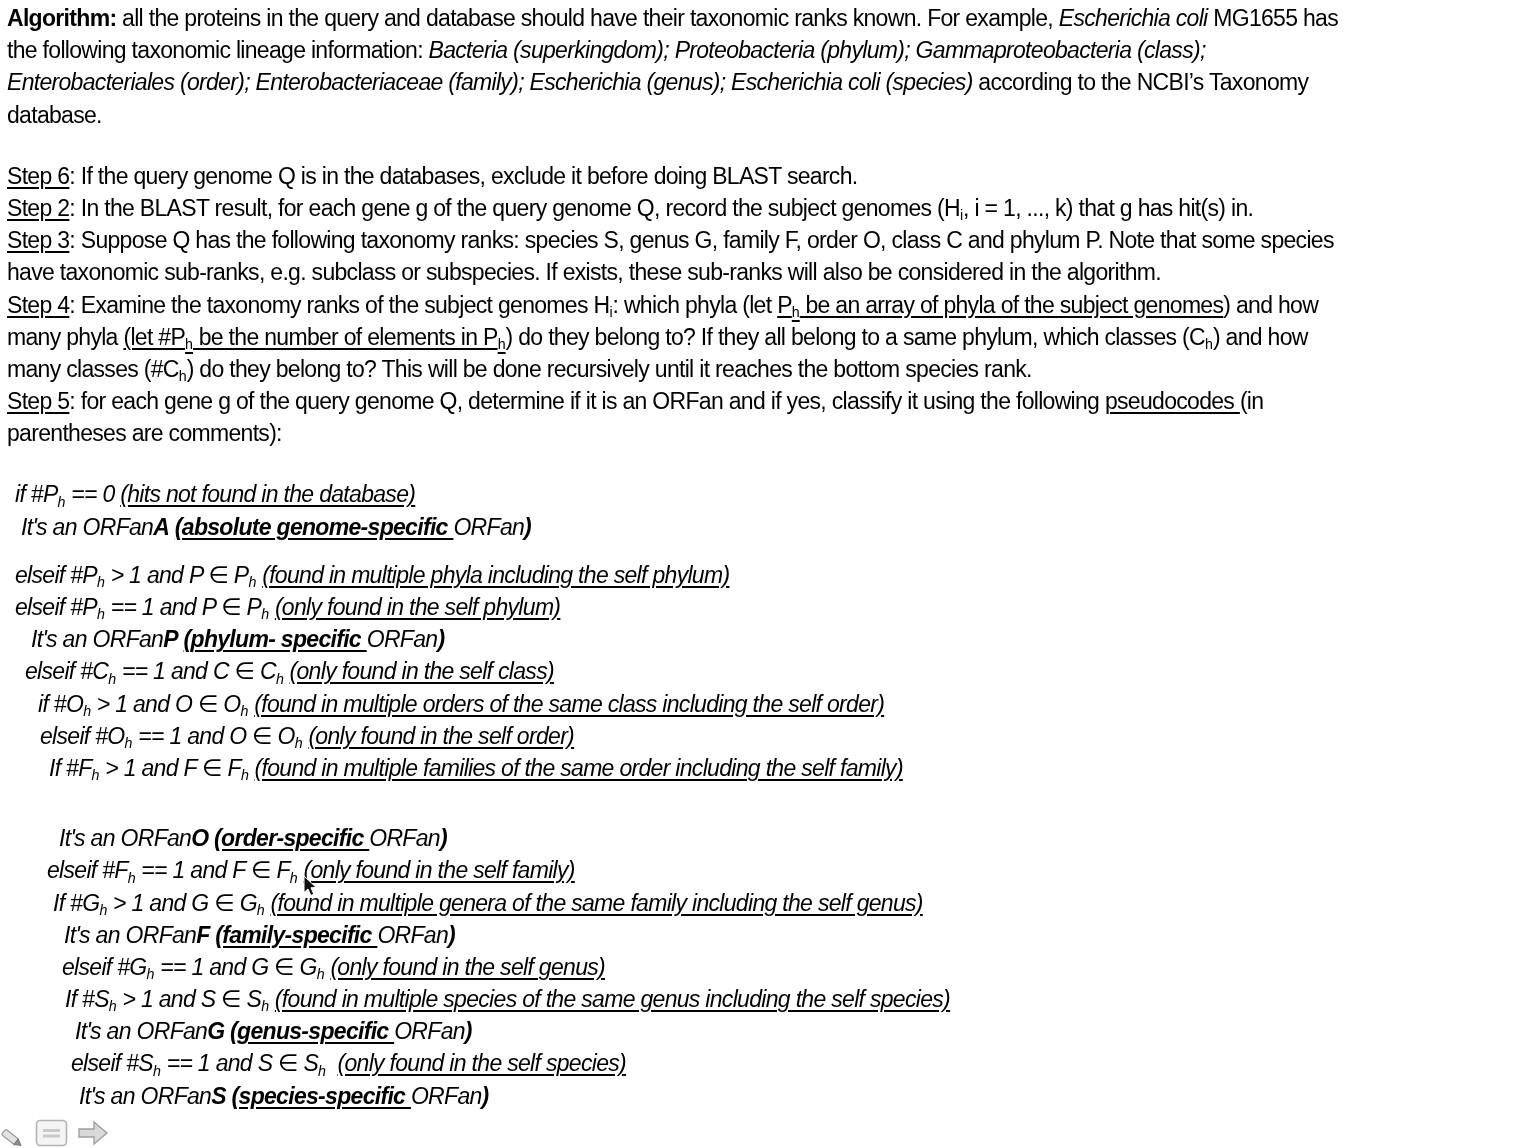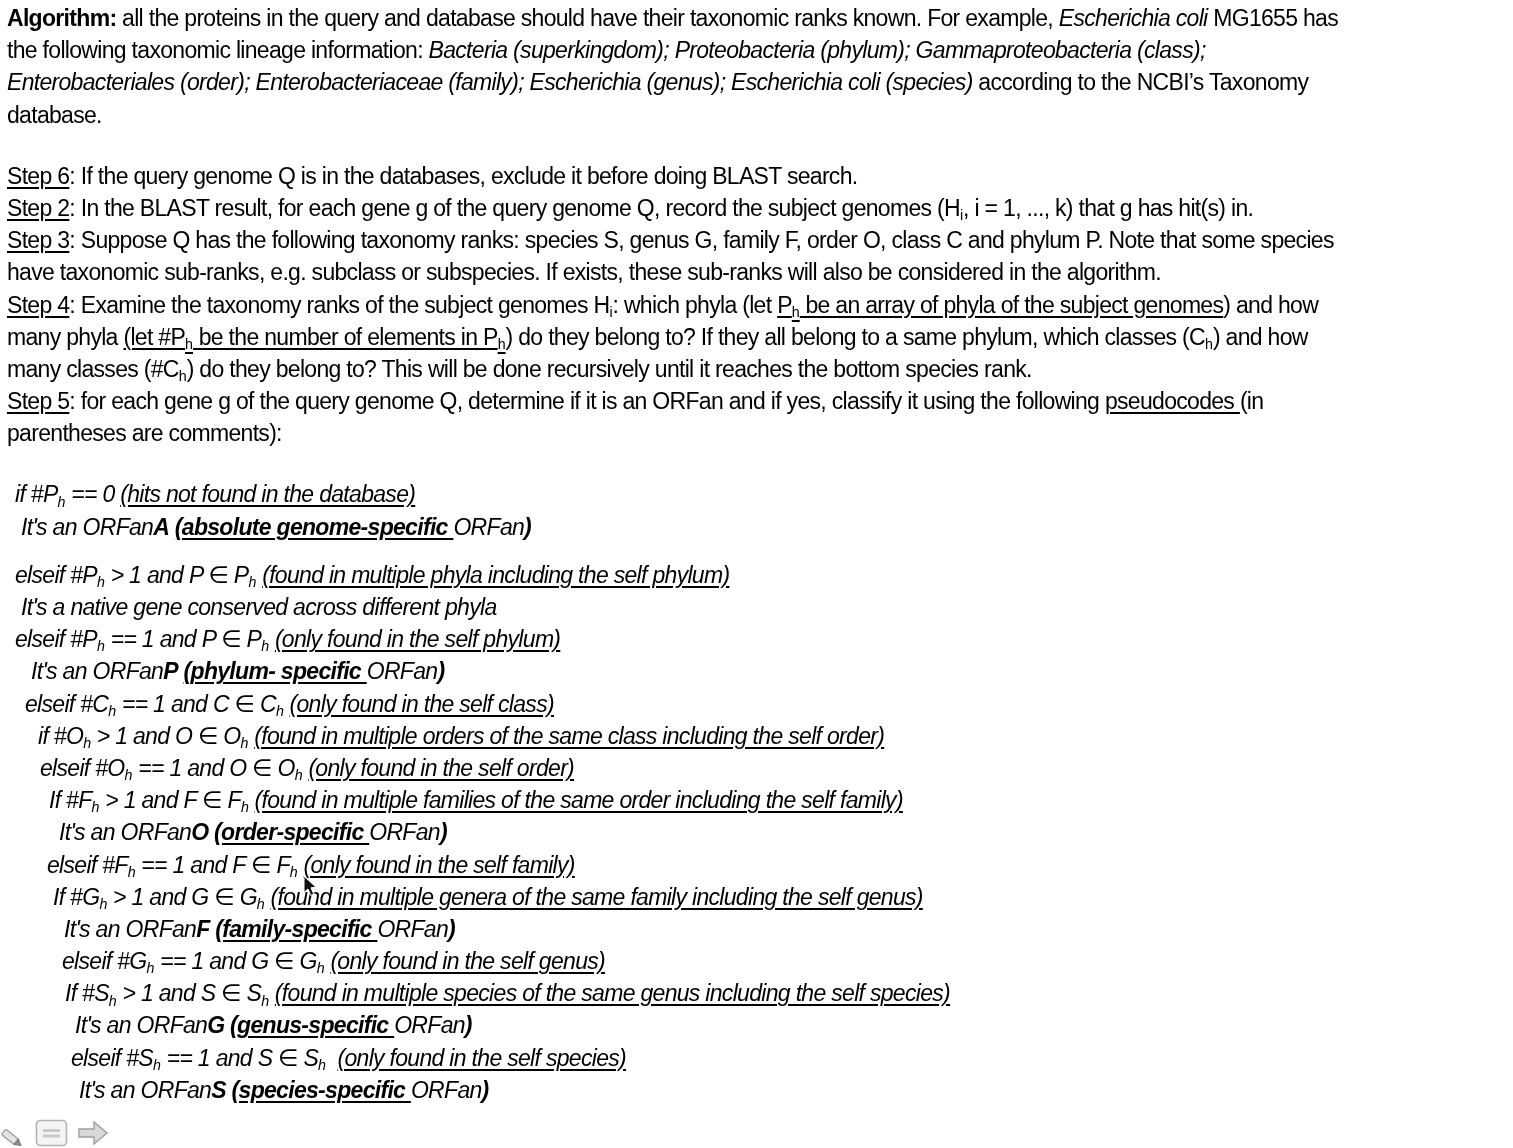--- a/index.html
+++ b/index.html
@@ -50,28 +50,27 @@
       <div class="line"><span class="">many phyla </span><span class="u">(let #P</span><span class="u sub">h</span><span class="u"> be the number of elements in P</span><span class="u sub">h</span><span class="">) do they belong to? If they all belong to a same phylum, which classes (C</span><span class="sub">h</span><span class="">) and how</span></div>
       <div class="line"><span class="">many classes (#C</span><span class="sub">h</span><span class="">) do they belong to? This will be done recursively until it reaches the bottom species rank.</span></div>
       <div class="line"><span class="u">Step 5</span><span class="">: for each gene g of the query genome Q, determine if it is an ORFan and if yes, classify it using the following </span><span class="u">pseudocodes </span><span class="">(in</span></div>
       <div class="line"><span class="">parentheses are comments):</span></div>
     </div>
   <div class="spacer"></div>
   <div class="para pseudo">
       <div class="line" style="padding-left: 8px;"><span class="">if #P</span><span class="sub">h</span><span class=""> == 0 </span><span class="u">(hits not found in the database)</span></div>
       <div class="line" style="padding-left: 14px;"><span class="">It's an ORFan</span><span class="b">A</span><span class=""> </span><span class="b u">(absolute genome-specific </span><span class="">ORFan</span><span class="b">)</span></div>
       <div class="line" style="padding-left: 8px; margin-top: 16px;"><span class="">elseif #P</span><span class="sub">h</span><span class=""> &gt; 1 and P </span><span class="m">∈</span><span class=""> P</span><span class="sub">h</span><span class=""> </span><span class="u">(found in multiple phyla including the self phylum)</span></div>
-      <div class="line" style="padding-left: 14px;"><span class="">It's a native gene conserved across different phyla</span></div>
       <div class="line" style="padding-left: 8px;"><span class="">elseif #P</span><span class="sub">h</span><span class=""> == 1 and P </span><span class="m">∈</span><span class=""> P</span><span class="sub">h</span><span class=""> </span><span class="u">(only found in the self phylum)</span></div>
       <div class="line" style="padding-left: 24px;"><span class="">It's an ORFan</span><span class="b">P</span><span class=""> </span><span class="b u">(phylum- specific </span><span class="">ORFan</span><span class="b">)</span></div>
       <div class="line" style="padding-left: 18px;"><span class="">elseif #C</span><span class="sub">h</span><span class=""> == 1 and C </span><span class="m">∈</span><span class=""> C</span><span class="sub">h</span><span class=""> </span><span class="u">(only found in the self class)</span></div>
       <div class="line" style="padding-left: 31px;"><span class="">if #O</span><span class="sub">h</span><span class=""> &gt; 1 and O </span><span class="m">∈</span><span class=""> O</span><span class="sub">h</span><span class=""> </span><span class="u">(found in multiple orders of the same class including the self order)</span></div>
       <div class="line" style="padding-left: 33px;"><span class="">elseif #O</span><span class="sub">h</span><span class=""> == 1 and O </span><span class="m">∈</span><span class=""> O</span><span class="sub">h</span><span class=""> </span><span class="u">(only found in the self order)</span></div>
       <div class="line" style="padding-left: 42px;"><span class="">If #F</span><span class="sub">h</span><span class=""> &gt; 1 and F </span><span class="m">∈</span><span class=""> F</span><span class="sub">h</span><span class=""> </span><span class="u">(found in multiple families of the same order including the self family)</span></div>
-      <div class="line" style="padding-left: 52px;"><span class="">It's an ORFan</span><span class="b">O</span><span class=""> </span><span class="b u">(order-specific </span><span class="">ORFan</span><span class="b">)</span></div>
+      <div class="line" style="padding-left: 52px; margin-top: 38px;"><span class="">It's an ORFan</span><span class="b">O</span><span class=""> </span><span class="b u">(order-specific </span><span class="">ORFan</span><span class="b">)</span></div>
       <div class="line" style="padding-left: 40px;"><span class="">elseif #F</span><span class="sub">h</span><span class=""> == 1 and F </span><span class="m">∈</span><span class=""> F</span><span class="sub">h</span><span class=""> </span><span class="u">(only found in the self family)</span></div>
       <div class="line" style="padding-left: 46px;"><span class="">If #G</span><span class="sub">h</span><span class=""> &gt; 1 and G </span><span class="m">∈</span><span class=""> G</span><span class="sub">h</span><span class=""> </span><span class="u">(found in multiple genera of the same family including the self genus)</span></div>
       <div class="line" style="padding-left: 57px;"><span class="">It's an ORFan</span><span class="b">F</span><span class=""> </span><span class="b u">(family-specific </span><span class="">ORFan</span><span class="b">)</span></div>
       <div class="line" style="padding-left: 55px;"><span class="">elseif #G</span><span class="sub">h</span><span class=""> == 1 and G </span><span class="m">∈</span><span class=""> G</span><span class="sub">h</span><span class=""> </span><span class="u">(only found in the self genus)</span></div>
       <div class="line" style="padding-left: 58px;"><span class="">If #S</span><span class="sub">h</span><span class=""> &gt; 1 and S </span><span class="m">∈</span><span class=""> S</span><span class="sub">h</span><span class=""> </span><span class="u">(found in multiple species of the same genus including the self species)</span></div>
       <div class="line" style="padding-left: 68px;"><span class="">It's an ORFan</span><span class="b">G</span><span class=""> </span><span class="b u">(genus-specific </span><span class="">ORFan</span><span class="b">)</span></div>
       <div class="line" style="padding-left: 64px;"><span class="">elseif #S</span><span class="sub">h</span><span class=""> == 1 and S </span><span class="m">∈</span><span class=""> S</span><span class="sub">h</span><span class="">  </span><span class="u">(only found in the self species)</span></div>
       <div class="line" style="padding-left: 72px;"><span class="">It's an ORFan</span><span class="b">S</span><span class=""> </span><span class="b u">(species-specific </span><span class="">ORFan</span><span class="b">)</span></div>
     </div>
 </div>

